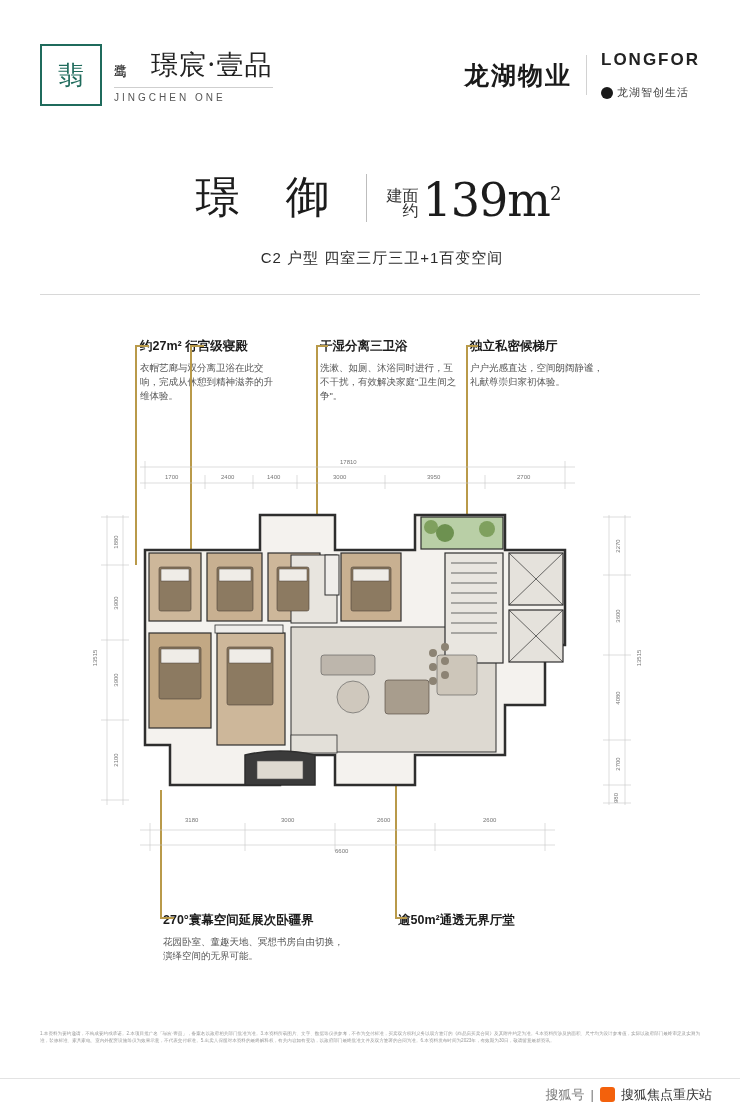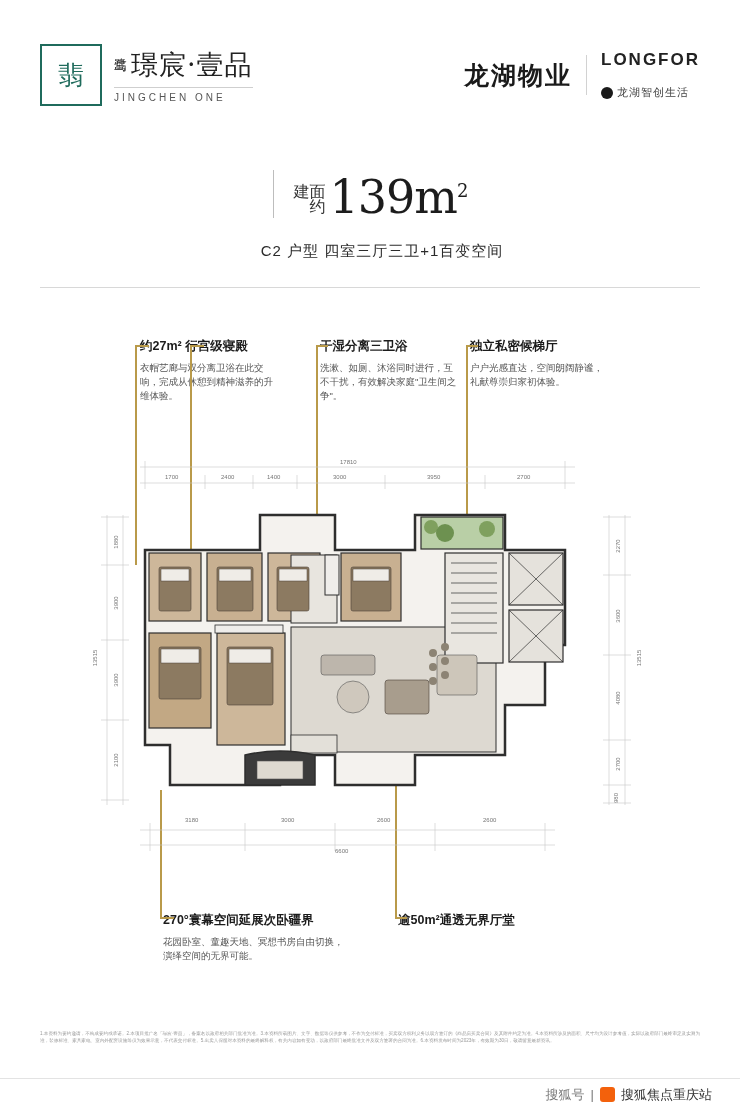--- a/index.html
+++ b/index.html
@@ -24,21 +24,21 @@
   .brand-mark {
     width: 62px; height: 62px;
     border: 2px solid #1f6b5c;
     display: flex; align-items: center; justify-content: center;
     color: #1f6b5c;
     font-size: 26px;
     font-family: "DejaVu Serif", serif;
   }
   .brand-text { display: flex; flex-direction: column; gap: 4px; }
   .brand-cn {
-    display: flex; align-items: flex-start; gap: 4px;
+    display: flex; align-items: flex-end; gap: 24px;
   }
   .brand-cn .small {
     font-size: 13px; line-height: 13px;
     color: #333;
     writing-mode: vertical-rl;
     text-orientation: upright;
     letter-spacing: 1px;
     height: 30px;
   }
   .brand-cn .big {
@@ -199,20 +199,21 @@
       <div class="lh-sub">
         <span class="lh-dot"></span>
         <span>龙湖智创生活</span>
       </div>
     </div>
   </div>
 </div>
 
 <div class="title-block">
   <div class="title-row">
+    <div class="title-main">璟 御</div>
     <div class="title-bar"></div>
     <div class="title-area">
       <div class="area-label">
         <div>建面</div>
         <div>约</div>
       </div>
       <div class="area-num">
         <span>139</span><span>m</span><sup>2</sup>
       </div>
     </div>

